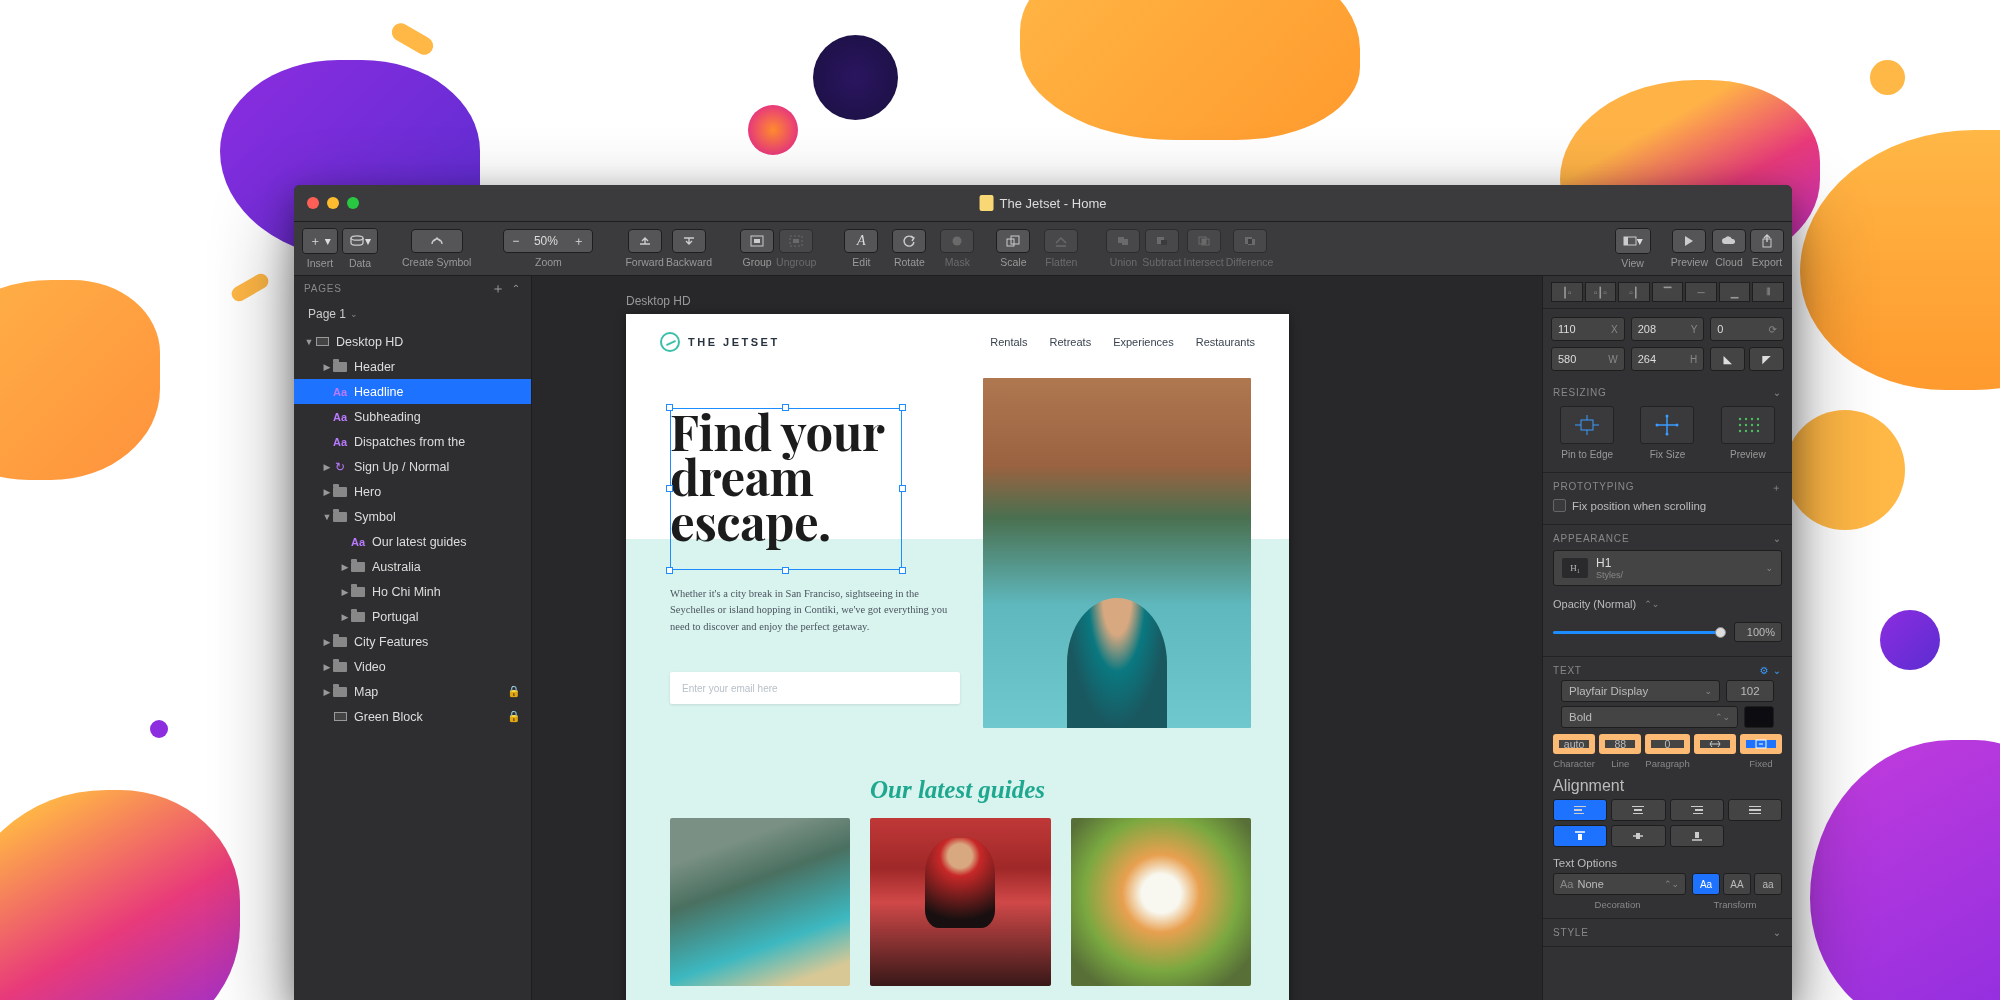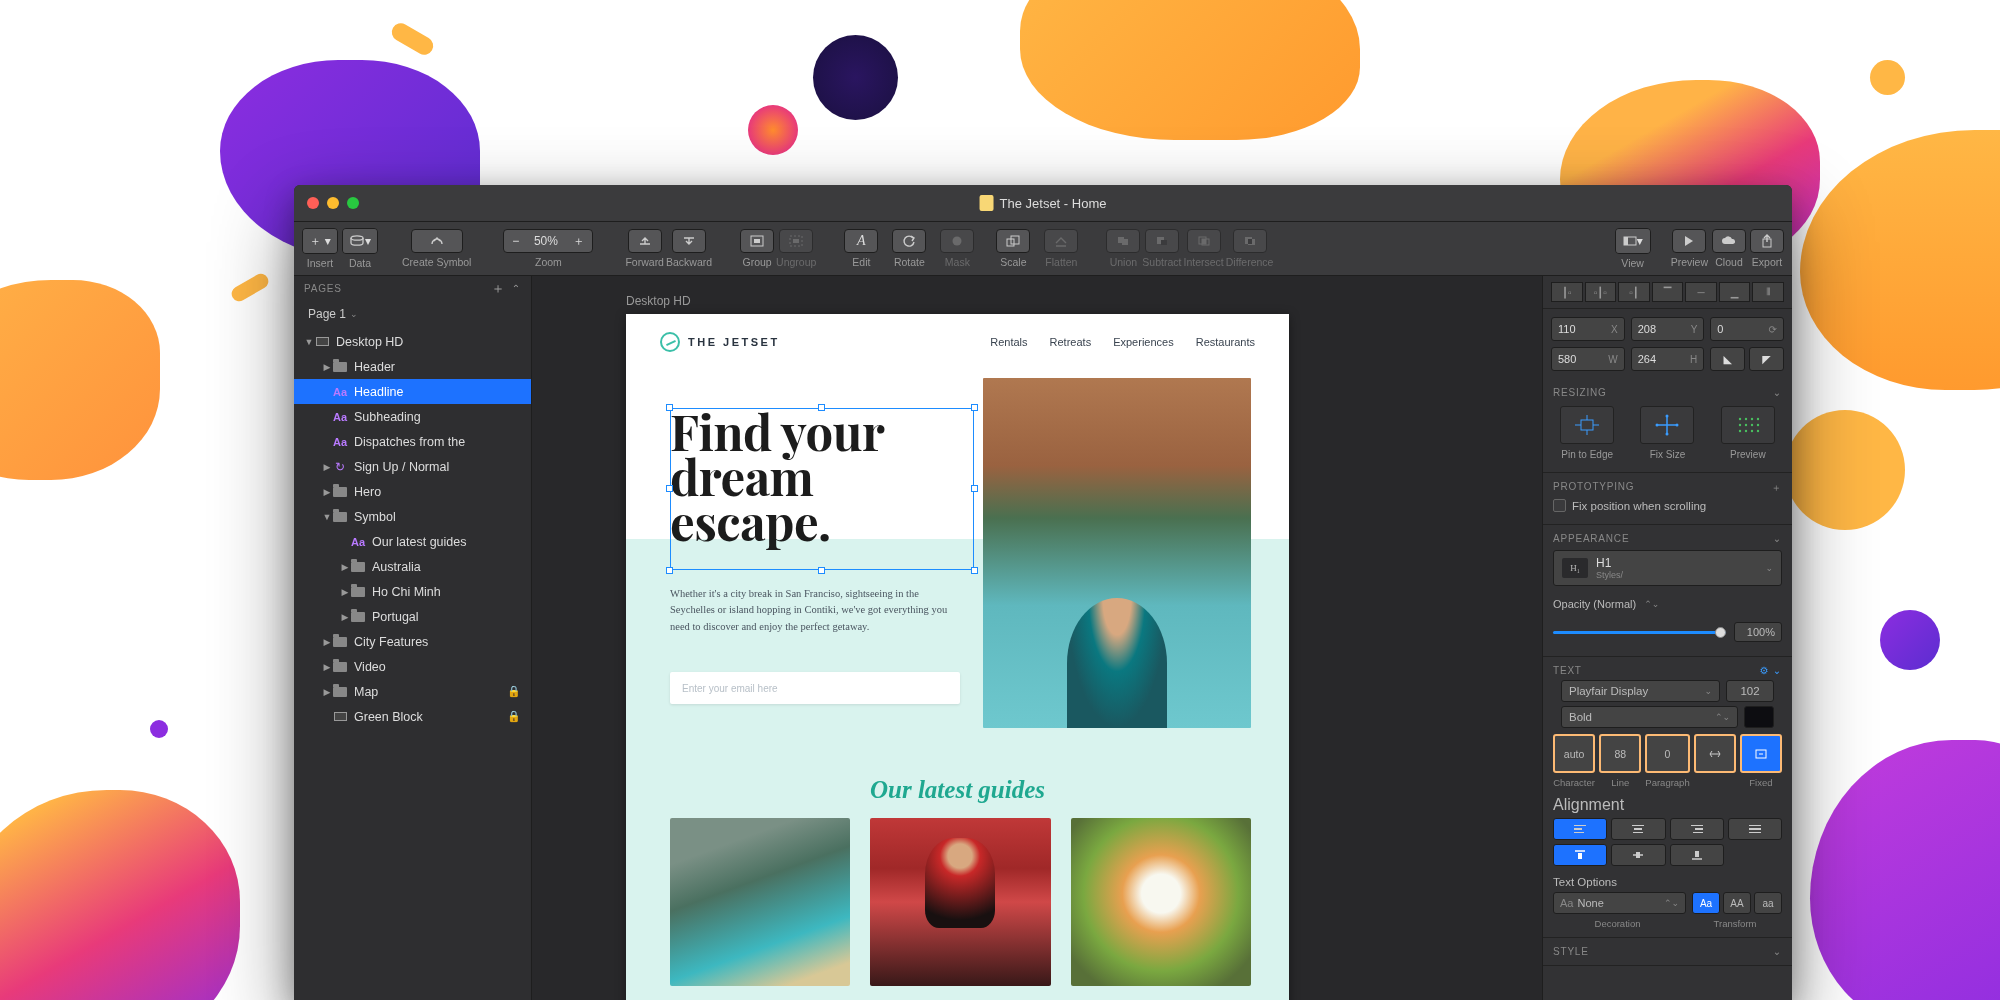--- a/index.html
+++ b/index.html
@@ -69,21 +69,21 @@
 .canvas { flex:1; background:#28282a; position:relative; overflow:hidden; }
 .artlabel { position:absolute; left:94px; top:18px; font-size:12px; color:#999; }
 .artboard { position:absolute; left:94px; top:38px; width:663px; height:760px; background:#fff; box-shadow:0 2px 10px rgba(0,0,0,0.4); }
 .ab-mint { position:absolute; left:0; top:225px; right:0; bottom:0; background:#d9f3ee; }
 .ab-header { position:absolute; top:0; left:0; right:0; height:56px; display:flex; align-items:center; padding:0 34px; background:#fff; }
 .logo { display:flex; align-items:center; gap:8px; }
 .logo-ico { width:20px; height:20px; border:2px solid #3bbfa8; border-radius:50%; position:relative; }
 .logo-ico:after { content:''; position:absolute; width:10px; height:2px; background:#3bbfa8; top:8px; left:4px; transform:rotate(-25deg); }
 .logo-txt { font-size:11px; letter-spacing:2.5px; color:#2a3440; font-weight:600; }
 .navlinks { margin-left:auto; display:flex; gap:22px; font-size:11px; color:#3a4450; }
-.headline-box { position:absolute; left:44px; top:94px; width:304px; height:162px; }
+.headline-box { position:absolute; left:44px; top:94px; width:232px; height:162px; }
 .sel-outline { position:absolute; inset:0; border:1px solid #1d8cff; }
 .sel-handle { position:absolute; width:7px; height:7px; background:#fff; border:1px solid #1d8cff; }
 .headline { font-family:"Playfair Display",Georgia,serif; font-size:49px; line-height:0.92; color:#1c1c1c; font-weight:700; letter-spacing:-0.5px; }
 .subhead { position:absolute; left:44px; top:272px; width:290px; font-family:Georgia,serif; font-size:10.5px; line-height:1.55; color:#4a5560; }
 .dispatch { position:absolute; left:44px; top:338px; font-family:Georgia,serif; font-size:13px; font-weight:700; color:#1c1c1c;margin-top:25px; }
 .emailbox { position:absolute; left:44px; top:358px; width:290px; height:32px; background:#fff; border-radius:2px; box-shadow:0 1px 3px rgba(0,0,0,0.1); display:flex; align-items:center; padding:0 12px; font-size:10px; color:#b8c0c8; }
 .hero-img { position:absolute; right:38px; top:64px; width:268px; height:350px; background:linear-gradient(180deg,#b07850 0%,#9a6240 25%,#4a7050 40%,#5fb8be 65%,#6ec8ce 100%); border-radius:1px; overflow:hidden; }
 .hero-img .person { position:absolute; bottom:0; left:50%; transform:translateX(-50%); width:100px; height:130px; background:radial-gradient(ellipse at top,#d8a880 20%,#0a7880 40%,#1a5860 70%); border-radius:50% 50% 0 0; }
 .guides-title { position:absolute; left:0; right:0; top:462px; text-align:center; font-family:Georgia,serif; font-size:25px; color:#1fa890; font-weight:700; font-style:italic; }
 .guide-cards { position:absolute; top:504px; left:44px; right:38px; display:flex; gap:20px; }
@@ -113,21 +113,21 @@
 .style-sel .h1box { width:26px; height:20px; background:#2a2a2c; border-radius:2px; display:flex; align-items:center; justify-content:center; font-size:9px; font-family:Georgia; }
 .opacity-row { display:flex; align-items:center; gap:8px; padding:6px 0; }
 .slider-track { flex:1; height:3px; background:linear-gradient(90deg,#1d8cff 0%,#1d8cff 100%); border-radius:2px; position:relative; }
 .slider-thumb { position:absolute; right:0; top:-4px; width:11px; height:11px; background:#ddd; border-radius:50%; border:1px solid #888; }
 .opacity-val { background:#444; border:1px solid #1e1e1e; border-radius:3px; padding:3px 6px; font-size:11px; width:48px; text-align:right; }
 .font-row { display:flex; gap:6px; margin:4px 8px; }
 .font-sel { flex:1; background:#444; border:1px solid #1e1e1e; border-radius:3px; padding:4px 7px; font-size:11.5px; display:flex; align-items:center; }
 .font-sel .dd { margin-left:auto; color:#888; font-size:9px; }
 .num-box { width:48px; background:#444; border:1px solid #1e1e1e; border-radius:3px; padding:4px 6px; text-align:center; font-size:11.5px; }
 .text-metrics { display:grid; grid-template-columns:repeat(5,1fr); gap:4px; margin:6px 0 2px; align-items:end; }
-.tm-box { background:#444; border:2px solid #fdba74; border-radius:3px; height:39px; display:flex; align-items:center; justify-content:center; font-size:10.5px; }
+.tm-box { background:#444; border:6px solid #fdba74; border-radius:3px; height:20px; display:flex; align-items:center; justify-content:center; font-size:10.5px; }
 .tm-box.active { background:#1d72ff; color:#fff; }
 .tm-lbl { font-size:9.5px; color:#888; text-align:center; }
 .align-grid { display:grid; grid-template-columns:repeat(4,1fr); gap:4px; margin:4px 0; }
 .al-btn { height:22px; background:#444; border:1px solid #1e1e1e; border-radius:3px; display:flex; align-items:center; justify-content:center; }
 .al-btn.active { background:#1d72ff; }
 .al-lines { display:flex; flex-direction:column; gap:2px; }
 .al-lines span { display:block; height:1.5px; background:#ccc; }
 .txtopt-row { display:flex; gap:6px; align-items:center; margin:4px 0; }
 .txtopt-sel { flex:1; background:#444; border:1px solid #1e1e1e; border-radius:3px; padding:4px 6px; font-size:11px; display:flex; align-items:center; }
 .txtopt-btns { display:flex; gap:3px; }

